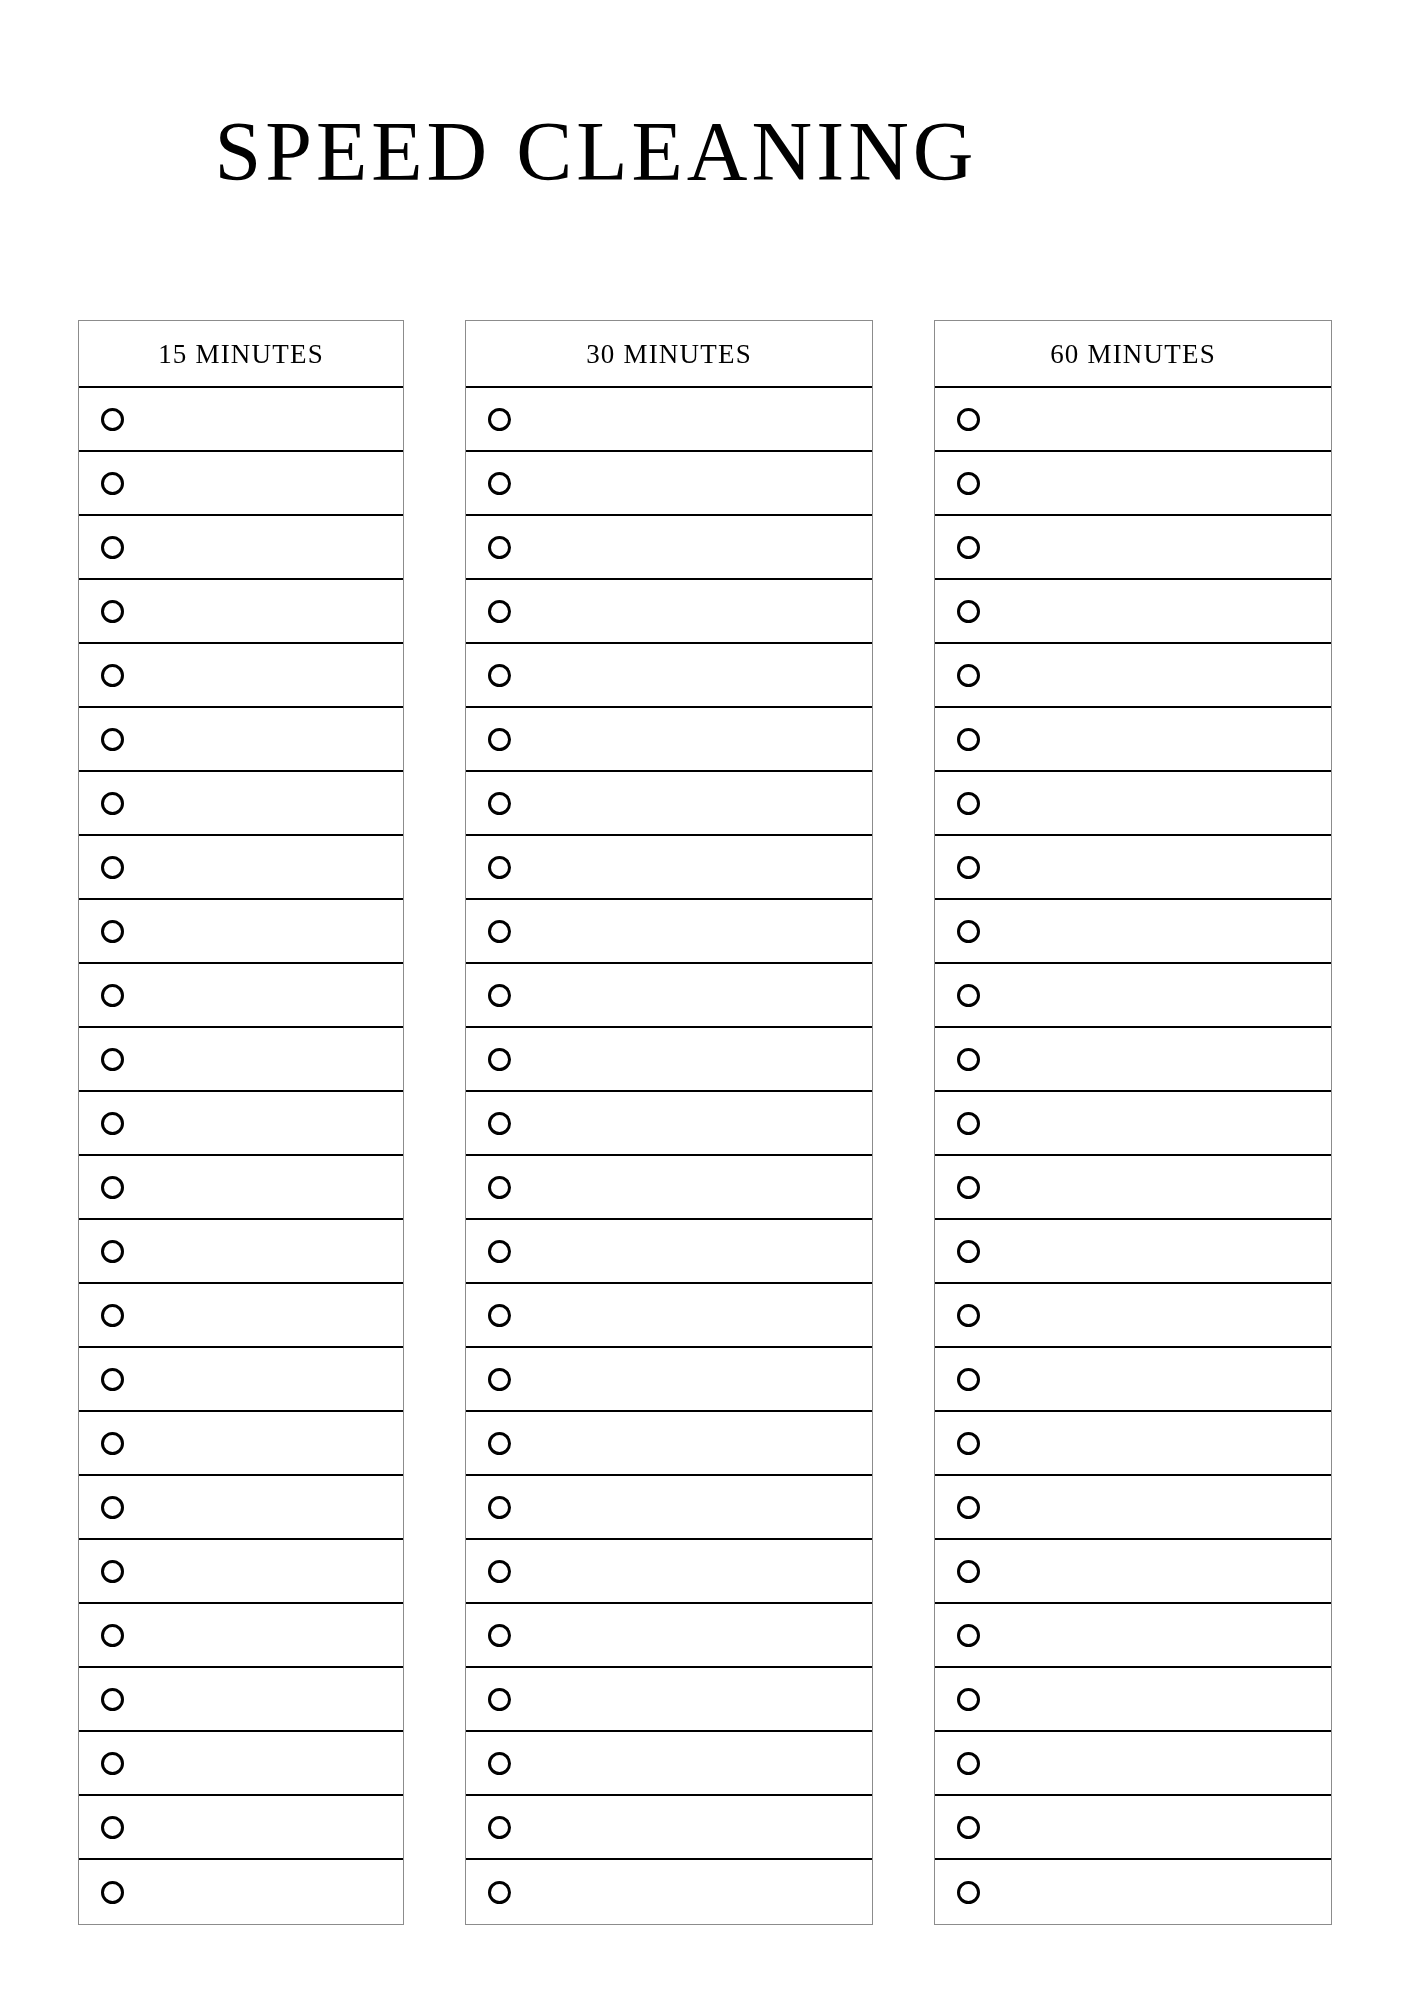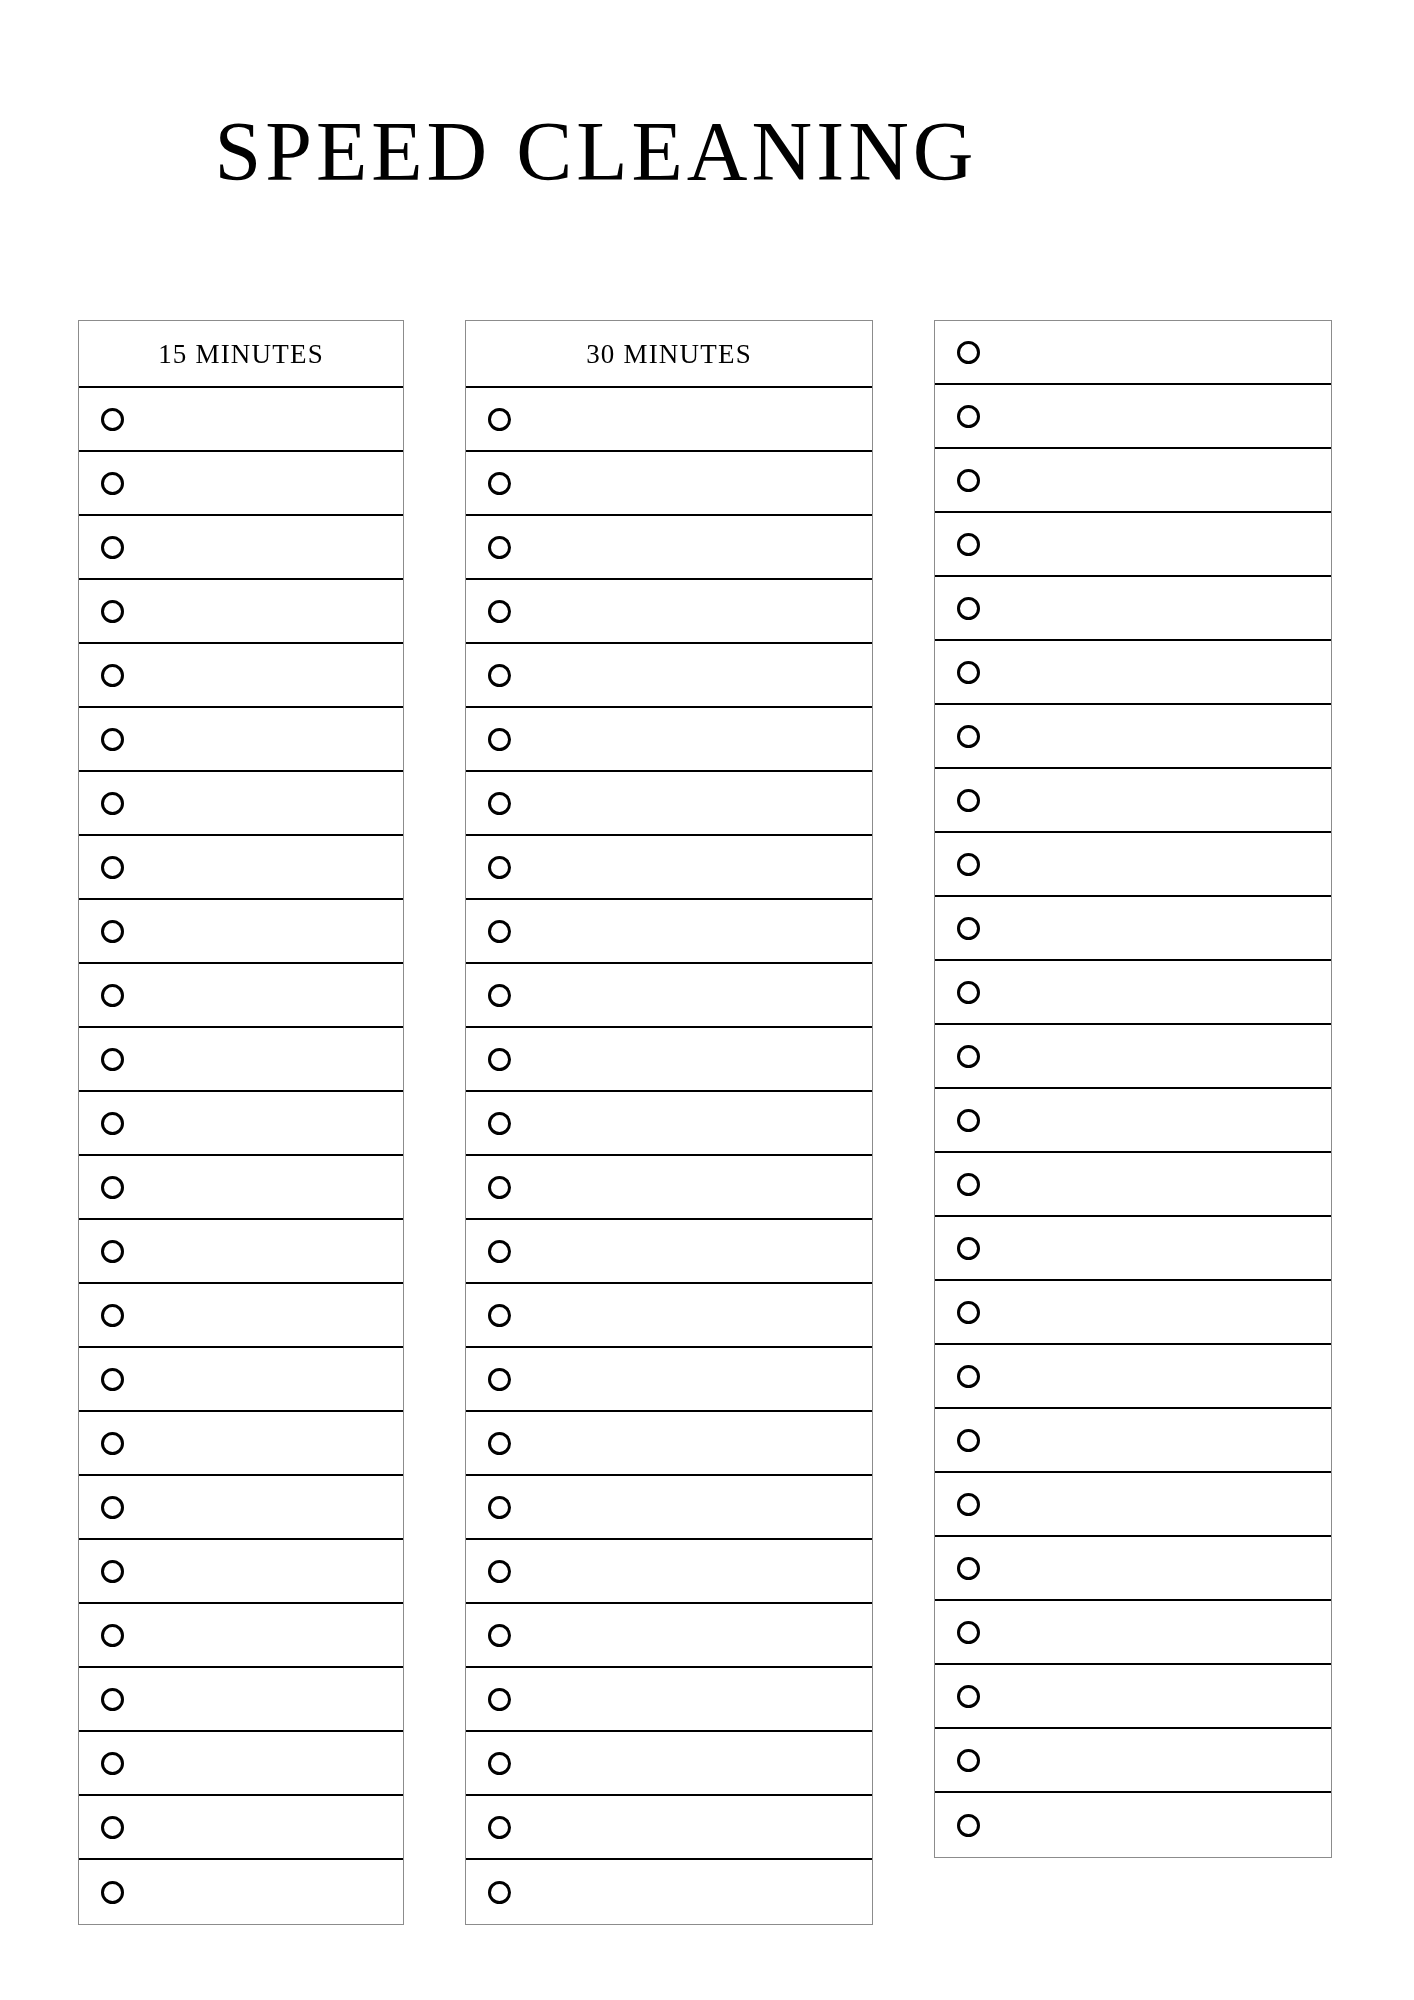--- a/index.html
+++ b/index.html
@@ -306,20 +306,23 @@
       <div class="task-row">
         <span class="task-checkbox"></span>
         <span class="task-write-line"></span>
       </div>
       <div class="task-row">
         <span class="task-checkbox"></span>
         <span class="task-write-line"></span>
       </div>
     </div>
     <div class="checklist-column">
+      <div class="column-header">
+        <span class="column-header-label">60 MINUTES</span>
+      </div>
       <div class="task-row">
         <span class="task-checkbox"></span>
         <span class="task-write-line"></span>
       </div>
       <div class="task-row">
         <span class="task-checkbox"></span>
         <span class="task-write-line"></span>
       </div>
       <div class="task-row">
         <span class="task-checkbox"></span>

